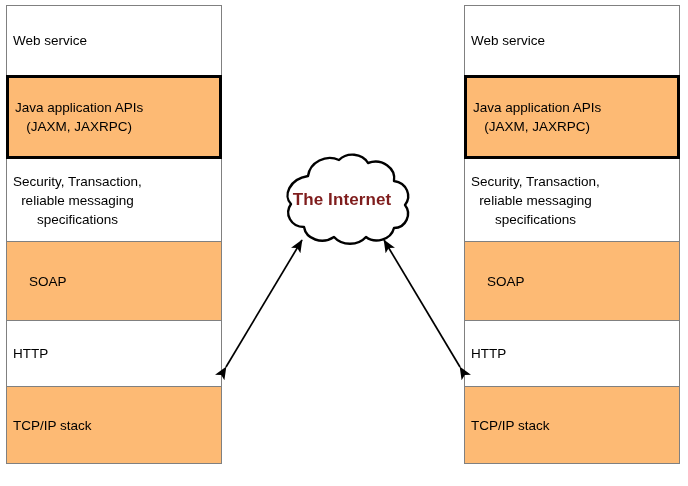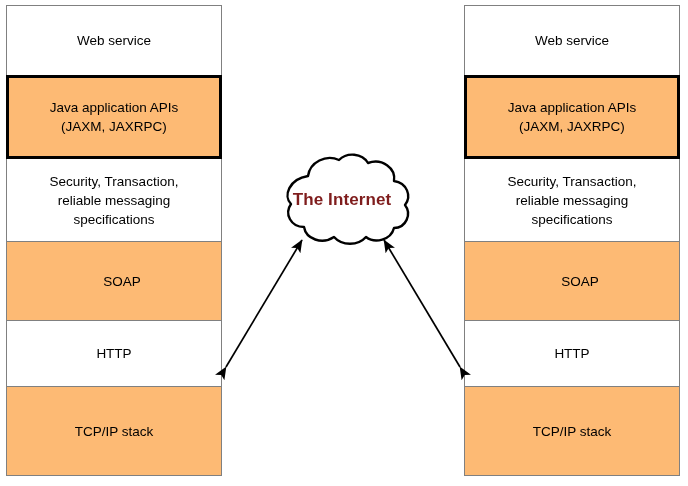--- a/index.html
+++ b/index.html
@@ -25,21 +25,20 @@
   }
   #stack-left{left:6px;}
   #stack-right{left:464px;}
 
   .layer{
     box-sizing:border-box;
     border:1px solid #808080;
     margin-top:-1px;
     display:flex;
     align-items:center;
-    justify-content:center;
     text-align:center;
     font-size:13.5px;
     line-height:19px;
     color:#000;
     position:relative;
   }
   .layer:first-child{margin-top:0;}
   .layer.fill-white{background:#ffffff;}
   .layer.fill-gray{background:#fdba74;}
 
@@ -53,21 +52,21 @@
     padding:0 6px;
     white-space:pre-line;
   }
 
   
   .h-webservice{height:71px;}
   .h-api{height:84px;}
   .h-spec{height:84px;}
   .h-soap{height:80px;padding-left:16px;}
   .h-http{height:67px;}
-  .h-tcp{height:90px;}
+  .h-tcp{height:78px;}
 
   
   #cloud-group{
     position:absolute;
     left:262px;top:152px;
     width:160px;height:96px;
   }
   #cloud-group svg{display:block;}
   #cloud-label{
     position:absolute;

